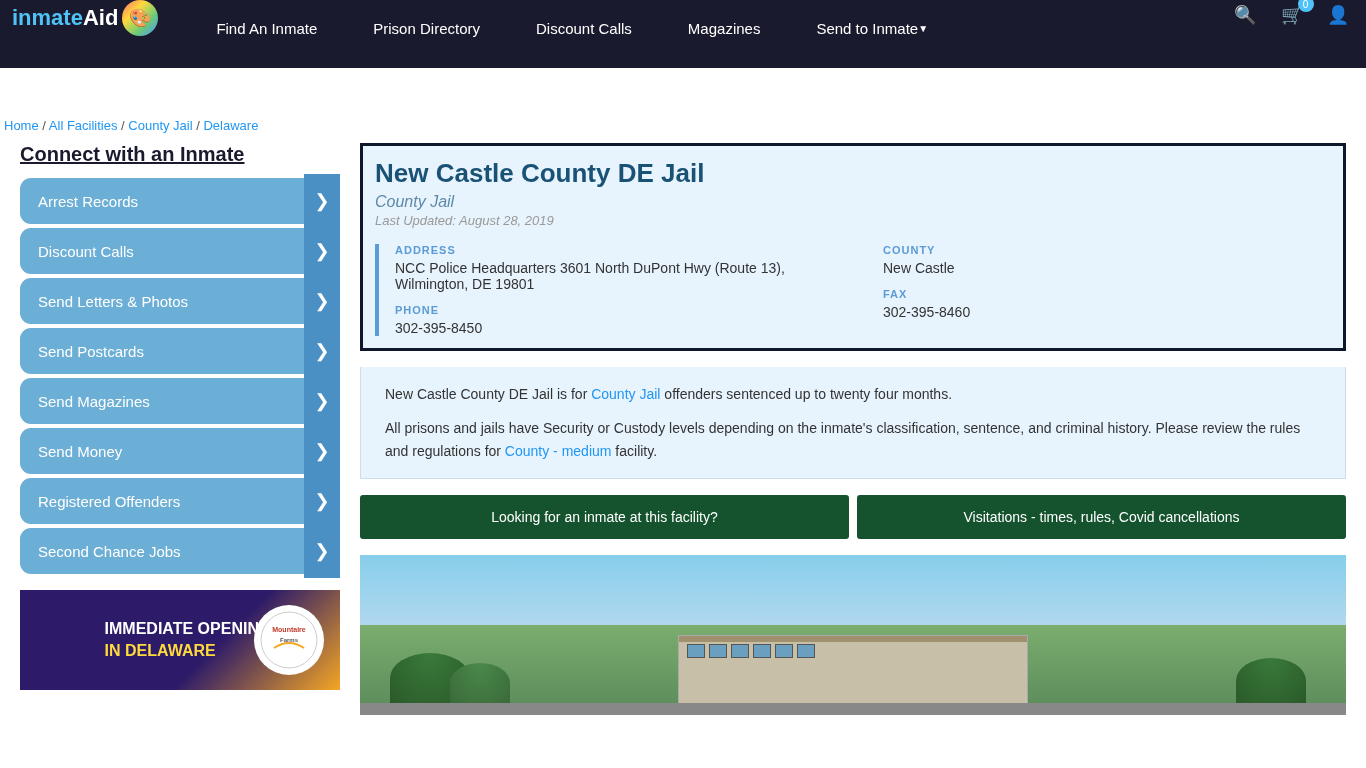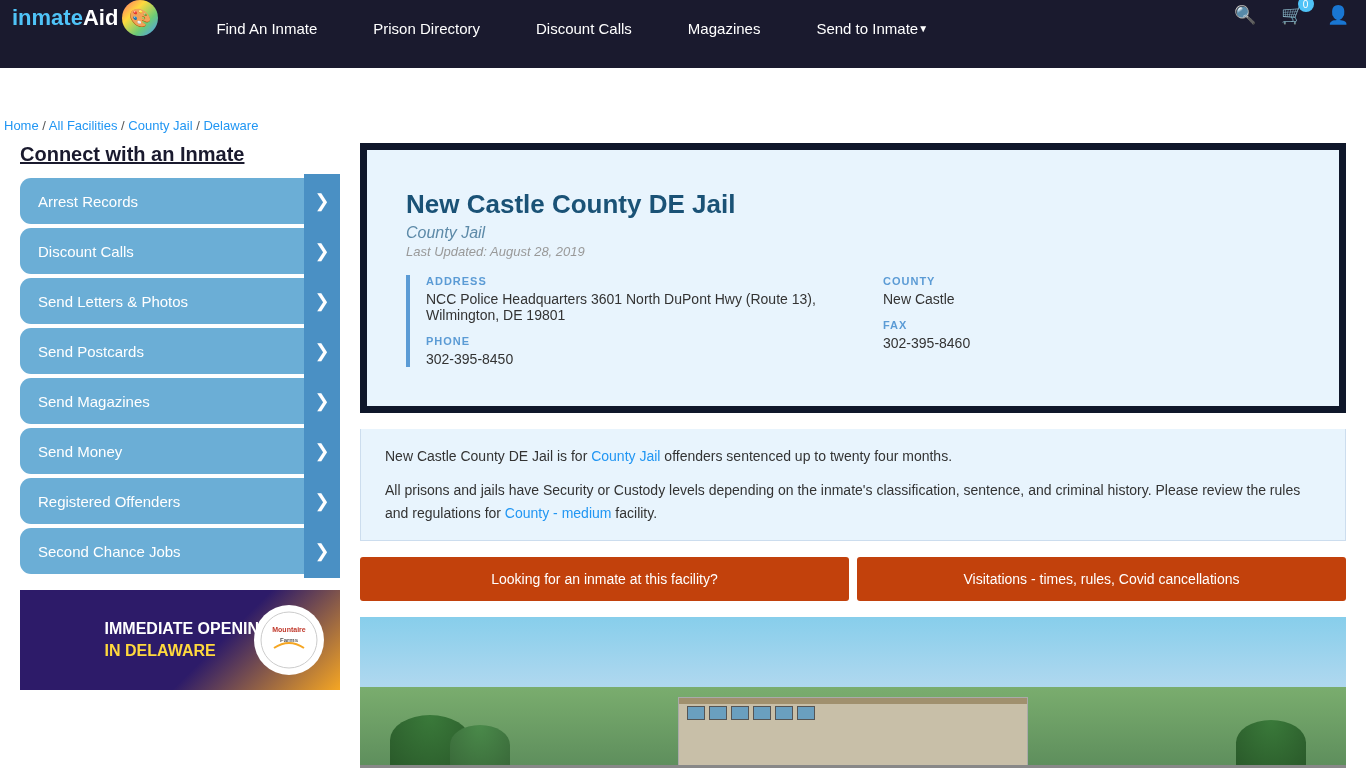--- a/index.html
+++ b/index.html
@@ -187,22 +187,22 @@
       text-align: center;
       line-height: 1.2;
     }
 
     
     .content-area {
       flex: 1;
     }
     .facility-card {
       background: #e8f4fd;
-      border: 7px solid #0f172a;
-      padding: 39px;
+      border: 3px solid #0f172a;
+      padding: 12px;
       margin-bottom: 16px;
     }
     .facility-name {
       font-size: 26px;
       font-weight: bold;
       color: #1a5276;
       margin-bottom: 4px;
     }
     .facility-type {
       font-size: 16px;
@@ -255,21 +255,21 @@
     .link-blue { color: #2196f3; text-decoration: none; cursor: pointer; }
 
     
     .action-buttons {
       display: flex;
       gap: 8px;
       margin-top: 16px;
       margin-bottom: 16px;
     }
     .btn-green {
-      background: #c2410c;
+      background: #14532d;
       color: #fff;
       border: none;
       padding: 14px 20px;
       font-size: 14px;
       cursor: pointer;
       border-radius: 3px;
       flex: 1;
     }
 
     

